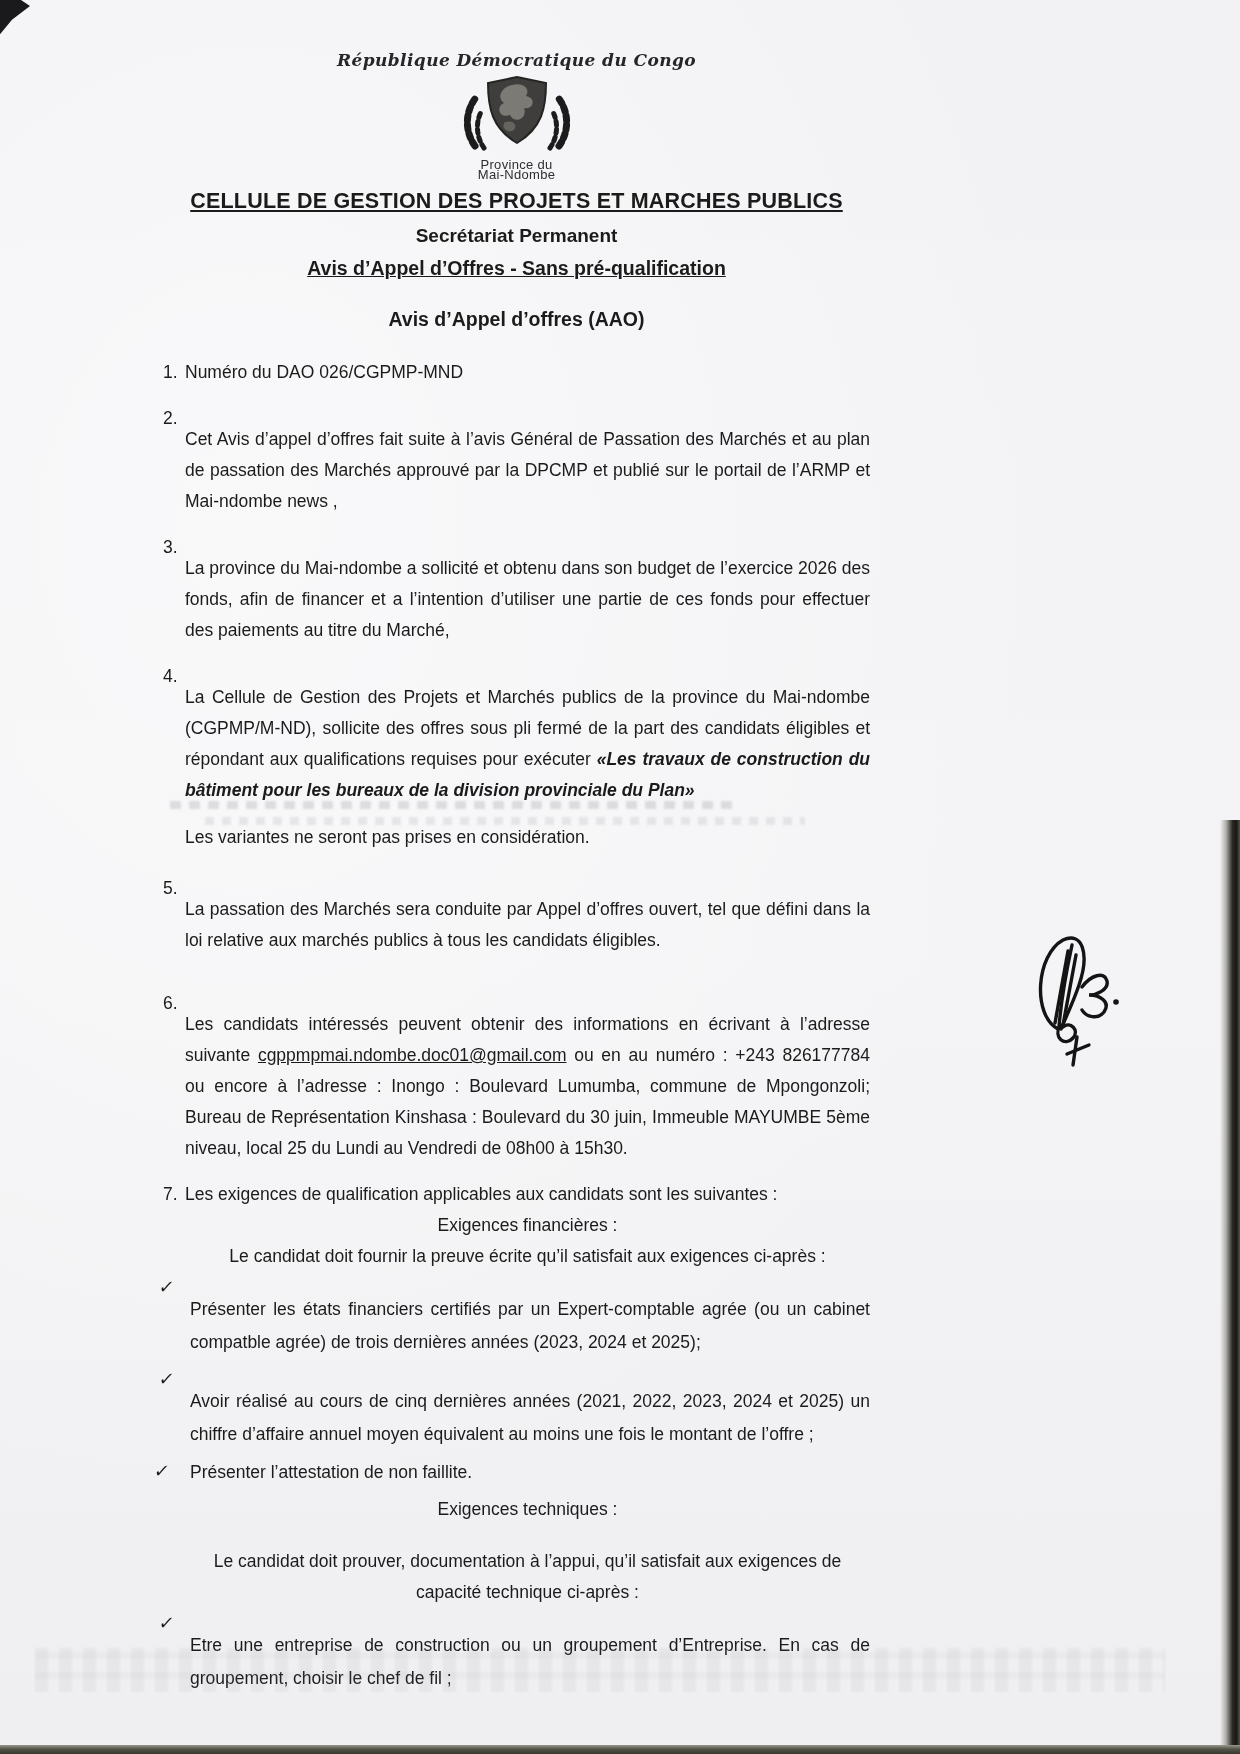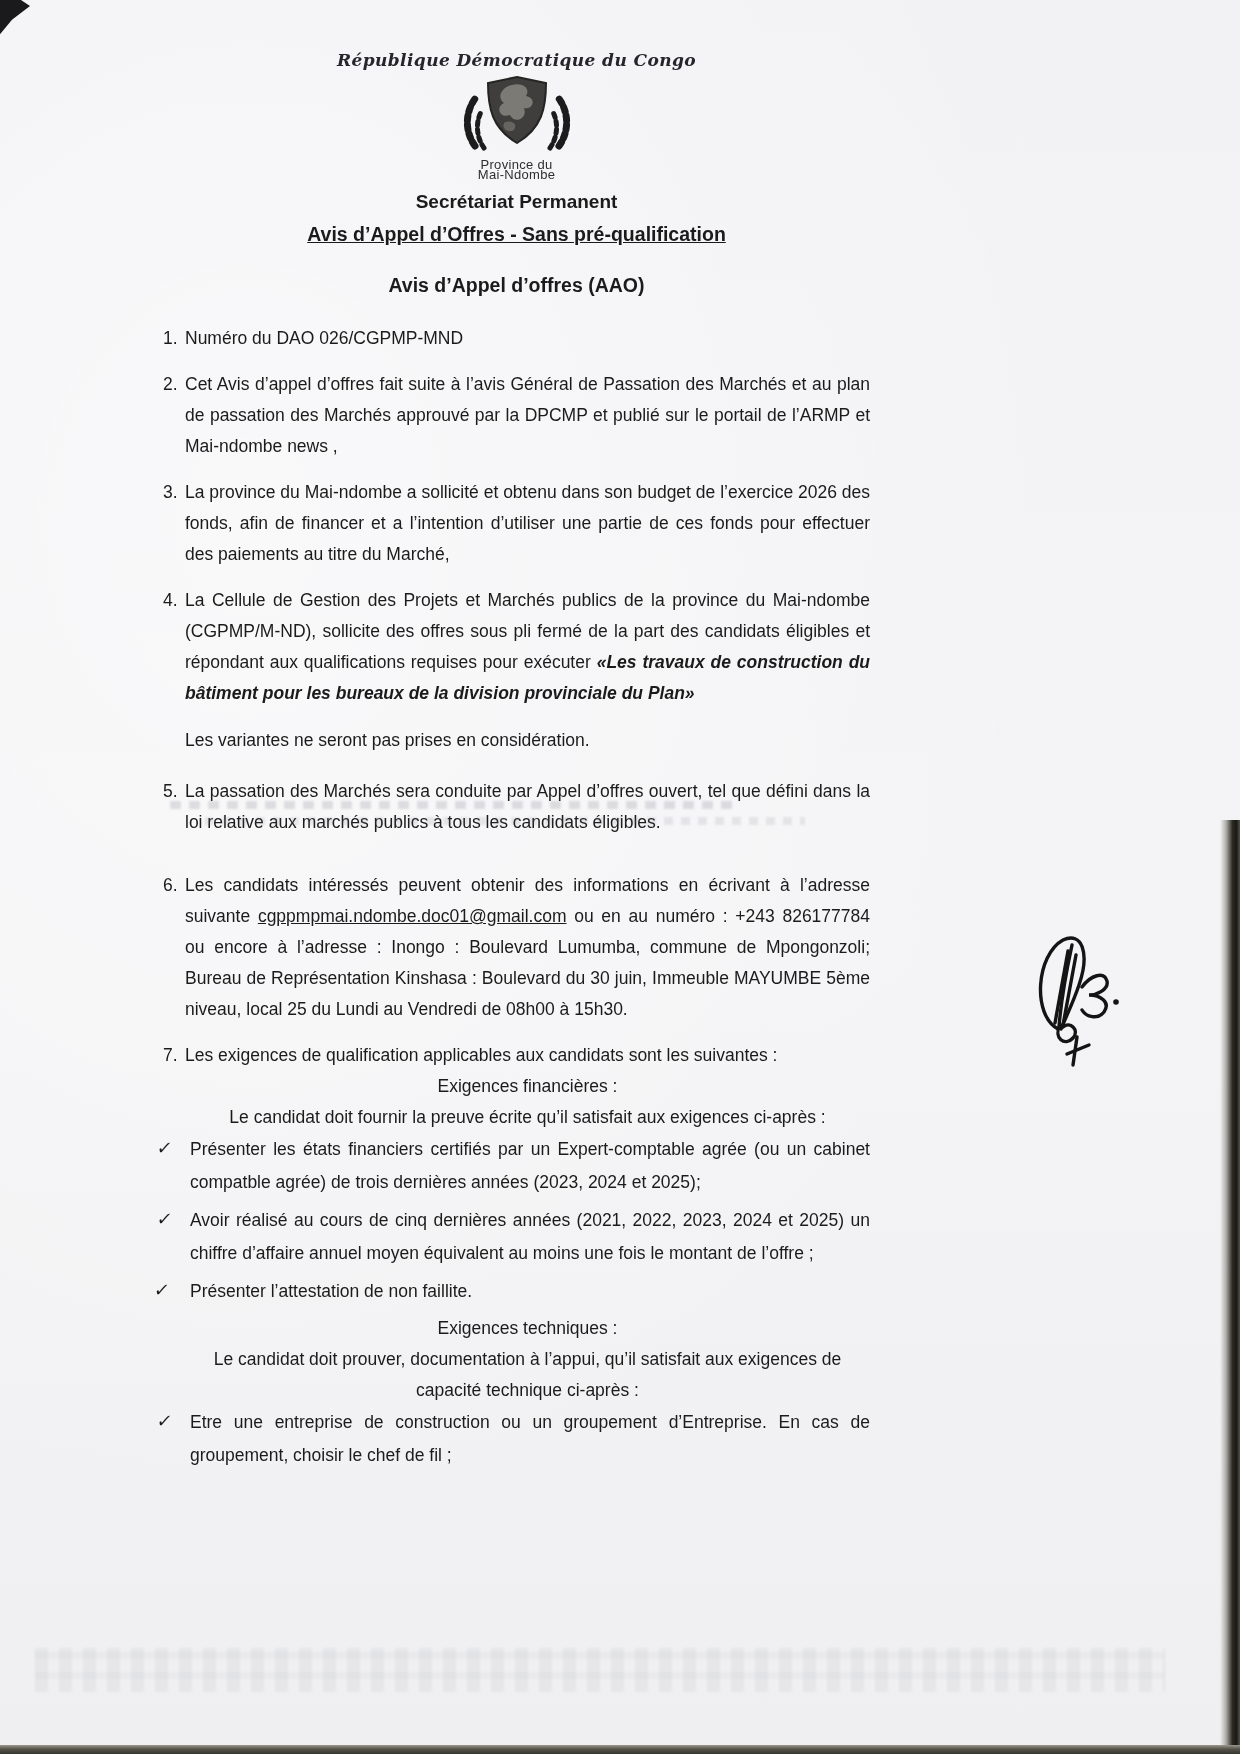--- a/index.html
+++ b/index.html
@@ -24,21 +24,21 @@
   .emblem-wrap { margin-top:4px; }
   .emblem-caption { font-size:13px; line-height:10px; color:#2e2e30; letter-spacing:0.3px; }
   .h-unit  { font-size:21.5px; font-weight:bold; text-decoration:underline; margin-top:9px; letter-spacing:0.2px; }
   .h-subunit { font-size:19px; font-weight:bold; margin-top:11px; }
   .h-notice { font-size:19.5px; font-weight:bold; margin-top:28px; }
   .h-notice-sub { font-size:19.5px; font-weight:bold; text-decoration:underline; margin-top:10px; }
 
   .doc-body { margin-top:26px; font-size:17.5px; line-height:31px; }
   .item { display:grid; grid-template-columns:22px 1fr; margin-bottom:15px; }
   .item .txt { min-width:0; }
-  .just { text-align:justify; }
+  .just { text-align:justify;margin-top:21px; }
   .emph { font-weight:bold; font-style:italic; }
   .email { text-decoration:underline; }
   .note { padding-left:22px; margin:16px 0 20px; }
   .mt-lg { margin-top:32px; }
   .mt-md { margin-top:14px; }
   .qual-line { padding-left:22px;text-align:center; }
   .bullet { display:grid; grid-template-columns:38px 1fr; margin-left:-11px; margin-bottom:5px; }
   .bullet .check { font-size:18px; transform:skewX(-10deg); padding-left:2px; }
   .bullet .txt { line-height:33px; min-width:0; }
 
@@ -84,20 +84,21 @@
         <path d="M117,72 C127,58 128,38 115,22" fill="none" stroke="#1c1c1c" stroke-width="7" stroke-dasharray="5 4" stroke-linecap="round"></path>
         <path d="M108,74 C115,64 117,50 111,38" fill="none" stroke="#1c1c1c" stroke-width="5" stroke-dasharray="4 4" stroke-linecap="round"></path>
         <path d="M75,3 L104,9 C104,34 100,54 75,69 C50,54 46,34 46,9 Z" fill="#3f3e3c" stroke="#242422" stroke-width="2"></path>
         <path d="M70,11 C80,8 89,14 84,22 C95,24 91,36 82,34 C86,44 73,51 68,41 C58,45 53,33 62,29 C54,23 60,13 70,11 Z" fill="#86857f" opacity="0.85"></path>
         <path d="M63,48 C70,46 76,50 72,56 C66,60 58,54 63,48 Z" fill="#6f6e68" opacity="0.8"></path>
       </svg>
       <div class="emblem-caption">Province du</div>
       <div class="emblem-caption b">Mai-Ndombe</div>
     </div>
 
+    <div class="center h-unit">CELLULE DE GESTION DES PROJETS ET MARCHES PUBLICS</div>
     <div class="center h-subunit">Secrétariat Permanent</div>
 
     <div class="center h-notice-sub">Avis d’Appel d’Offres - Sans pré-qualification</div>
     <div class="center h-notice">Avis d’Appel d’offres (AAO)</div>
 
     <div class="doc-body">
 
       <div class="item">
         <span class="num">1.</span>
         <span class="txt">Numéro du DAO 026/CGPMP-MND</span>

